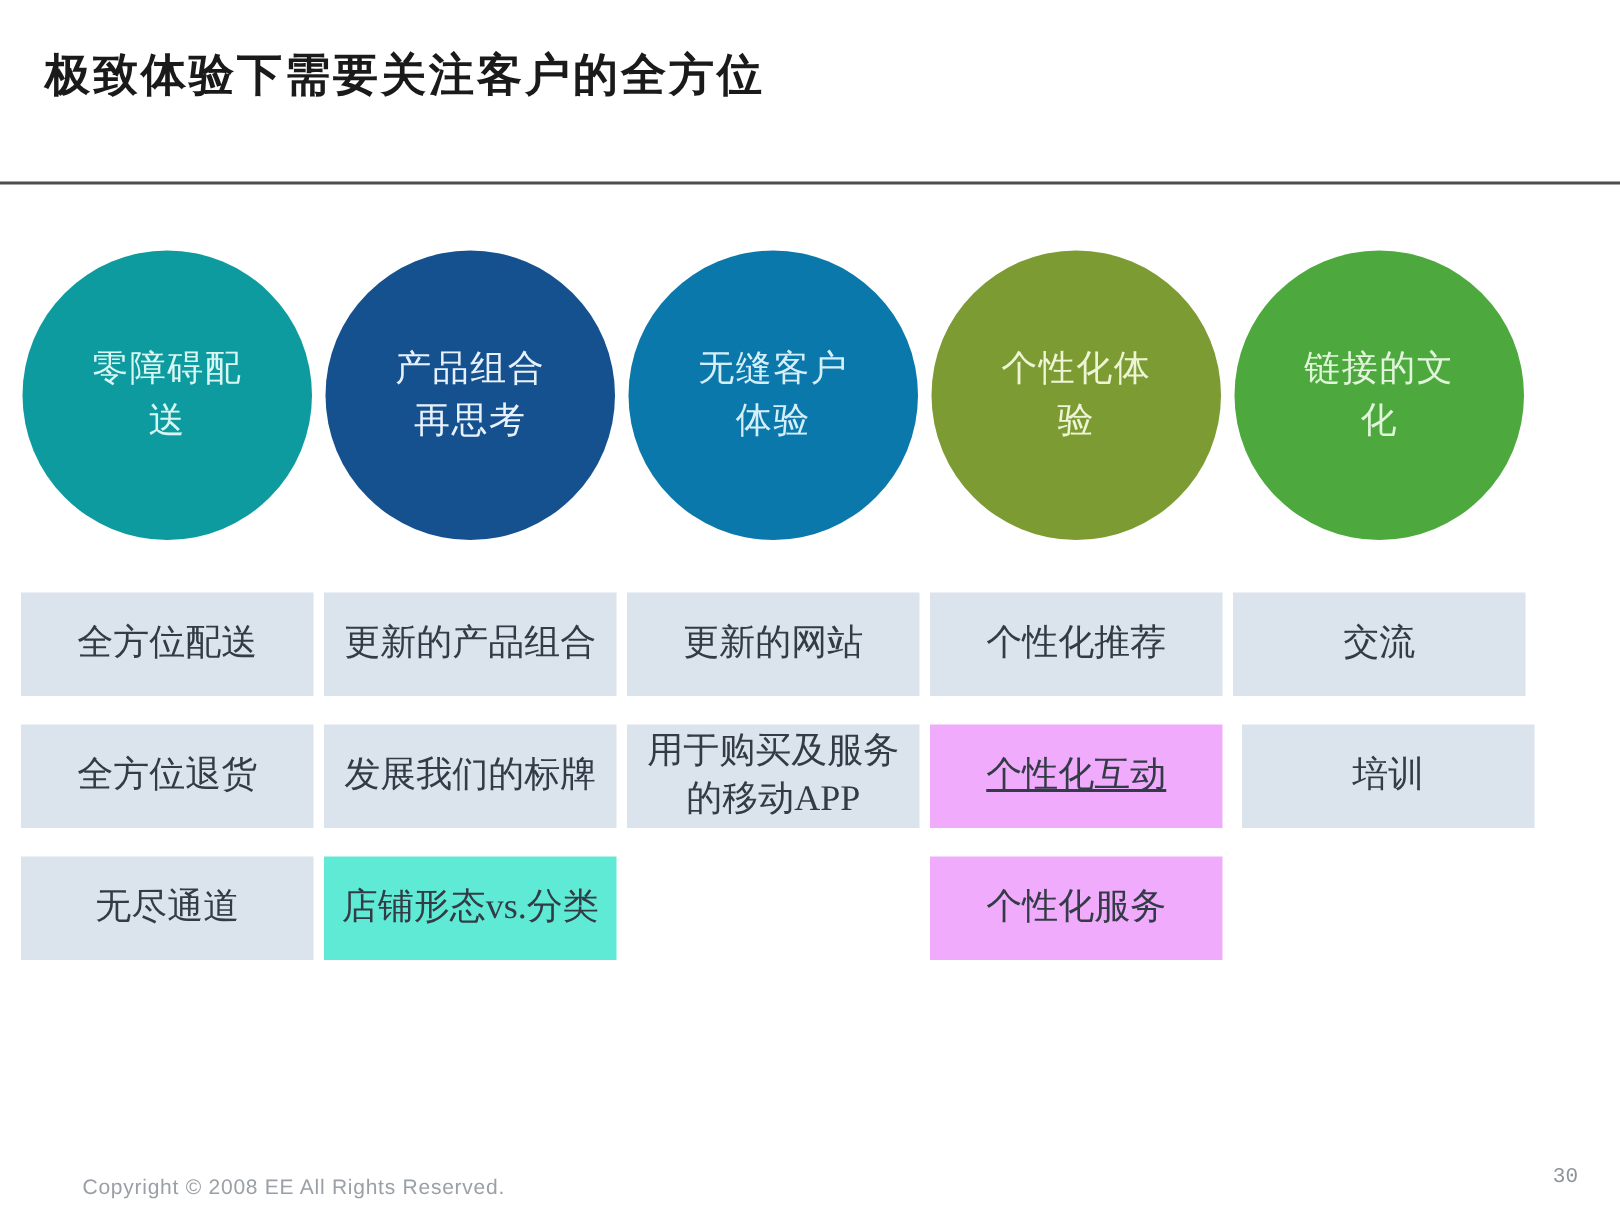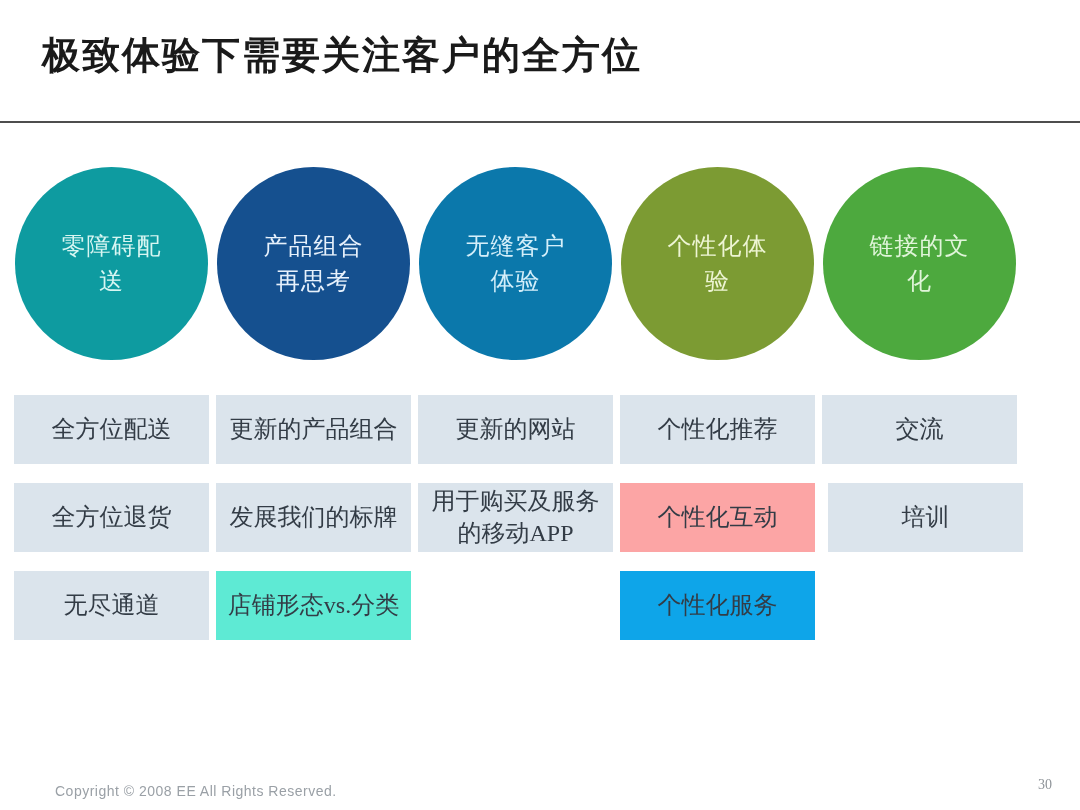--- a/index.html
+++ b/index.html
@@ -2,21 +2,21 @@
 <html><head>
 <meta charset="utf-8">
 <style>
   html,body { margin:0; padding:0; background:#ffffff; }
   .slide {
     position:relative; width:1080px; height:810px; background:#ffffff;
     font-family:"Liberation Serif","DejaVu Serif",serif; overflow:hidden;
   }
   .title {
     position:absolute; left:30px; top:30px;
-    font-size:38px; font-weight:bold; color:#1a1a1a; letter-spacing:2px;margin-left:12px;
+    font-size:30px; font-weight:bold; color:#1a1a1a; letter-spacing:2px;
   }
   .divider { position:absolute; left:0; top:121px; width:1080px; height:2px; }
   .grid { position:absolute; left:14px; top:167px; display:flex; gap:7px; }
   .col { width:195px; display:flex; flex-direction:column; align-items:center; }
   .circle {
     width:193px; height:193px; border-radius:50%;
     display:flex; align-items:center; justify-content:center;
     text-align:center; font-size:24px; line-height:1.45;
     white-space:pre-line; margin-bottom:35px; letter-spacing:1px;
   }
@@ -26,21 +26,21 @@
     text-align:center; font-size:24px; line-height:1.3;
     white-space:pre-line; padding:0 6px;
   }
   .footer-copyright {
     position:absolute; left:55px; top:783px;
     font-family:"Liberation Sans","DejaVu Sans",sans-serif;
     font-size:14px; color:#9aa0a6; letter-spacing:0.5px;
   }
   .page-number {
     position:absolute; right:28px; top:777px;
-    font-family:Liberation Serif, serif;
+    font-family:Liberation Mono, monospace;
     font-size:14px; color:#8f9499;
   }
 </style>
 </head>
 <body>
 
 <div class="slide">
 
   <div class="title" style="color: rgb(26, 26, 26);">极致体验下需要关注客户的全方位</div>
 
@@ -69,22 +69,22 @@
 体验</div>
       <div class="box" style="background-color: rgb(219, 228, 236); color: rgb(51, 60, 70);">更新的网站</div>
       <div class="box" style="background-color: rgb(219, 228, 236); color: rgb(51, 60, 70);">用于购买及服务
 的移动APP</div>
     </div>
 
     <div class="col">
       <div class="circle" style="background-color: rgb(124, 155, 51); color: rgb(238, 245, 212);">个性化体
 验</div>
       <div class="box" style="background-color: rgb(219, 228, 236); color: rgb(51, 60, 70);">个性化推荐</div>
-      <div class="box" style="background-color: #fca5a5; color: rgb(51, 60, 70);">个性化互动</div>
-      <div class="box" style="background-color: #0ea5e9; color: rgb(51, 60, 70);">个性化服务</div>
+      <div class="box" style="background-color: #f0abfc; color: rgb(51, 60, 70); text-decoration: underline;">个性化互动</div>
+      <div class="box" style="background-color: #f0abfc; color: rgb(51, 60, 70);">个性化服务</div>
     </div>
 
     <div class="col">
       <div class="circle" style="background-color: rgb(77, 169, 62); color: rgb(224, 245, 217);">链接的文
 化</div>
       <div class="box" style="background-color: rgb(219, 228, 236); color: rgb(51, 60, 70);">交流</div>
       <div class="box" style="background-color: rgb(219, 228, 236); color: rgb(51, 60, 70); margin-left: 12px;">培训</div>
     </div>
 
   </div>

